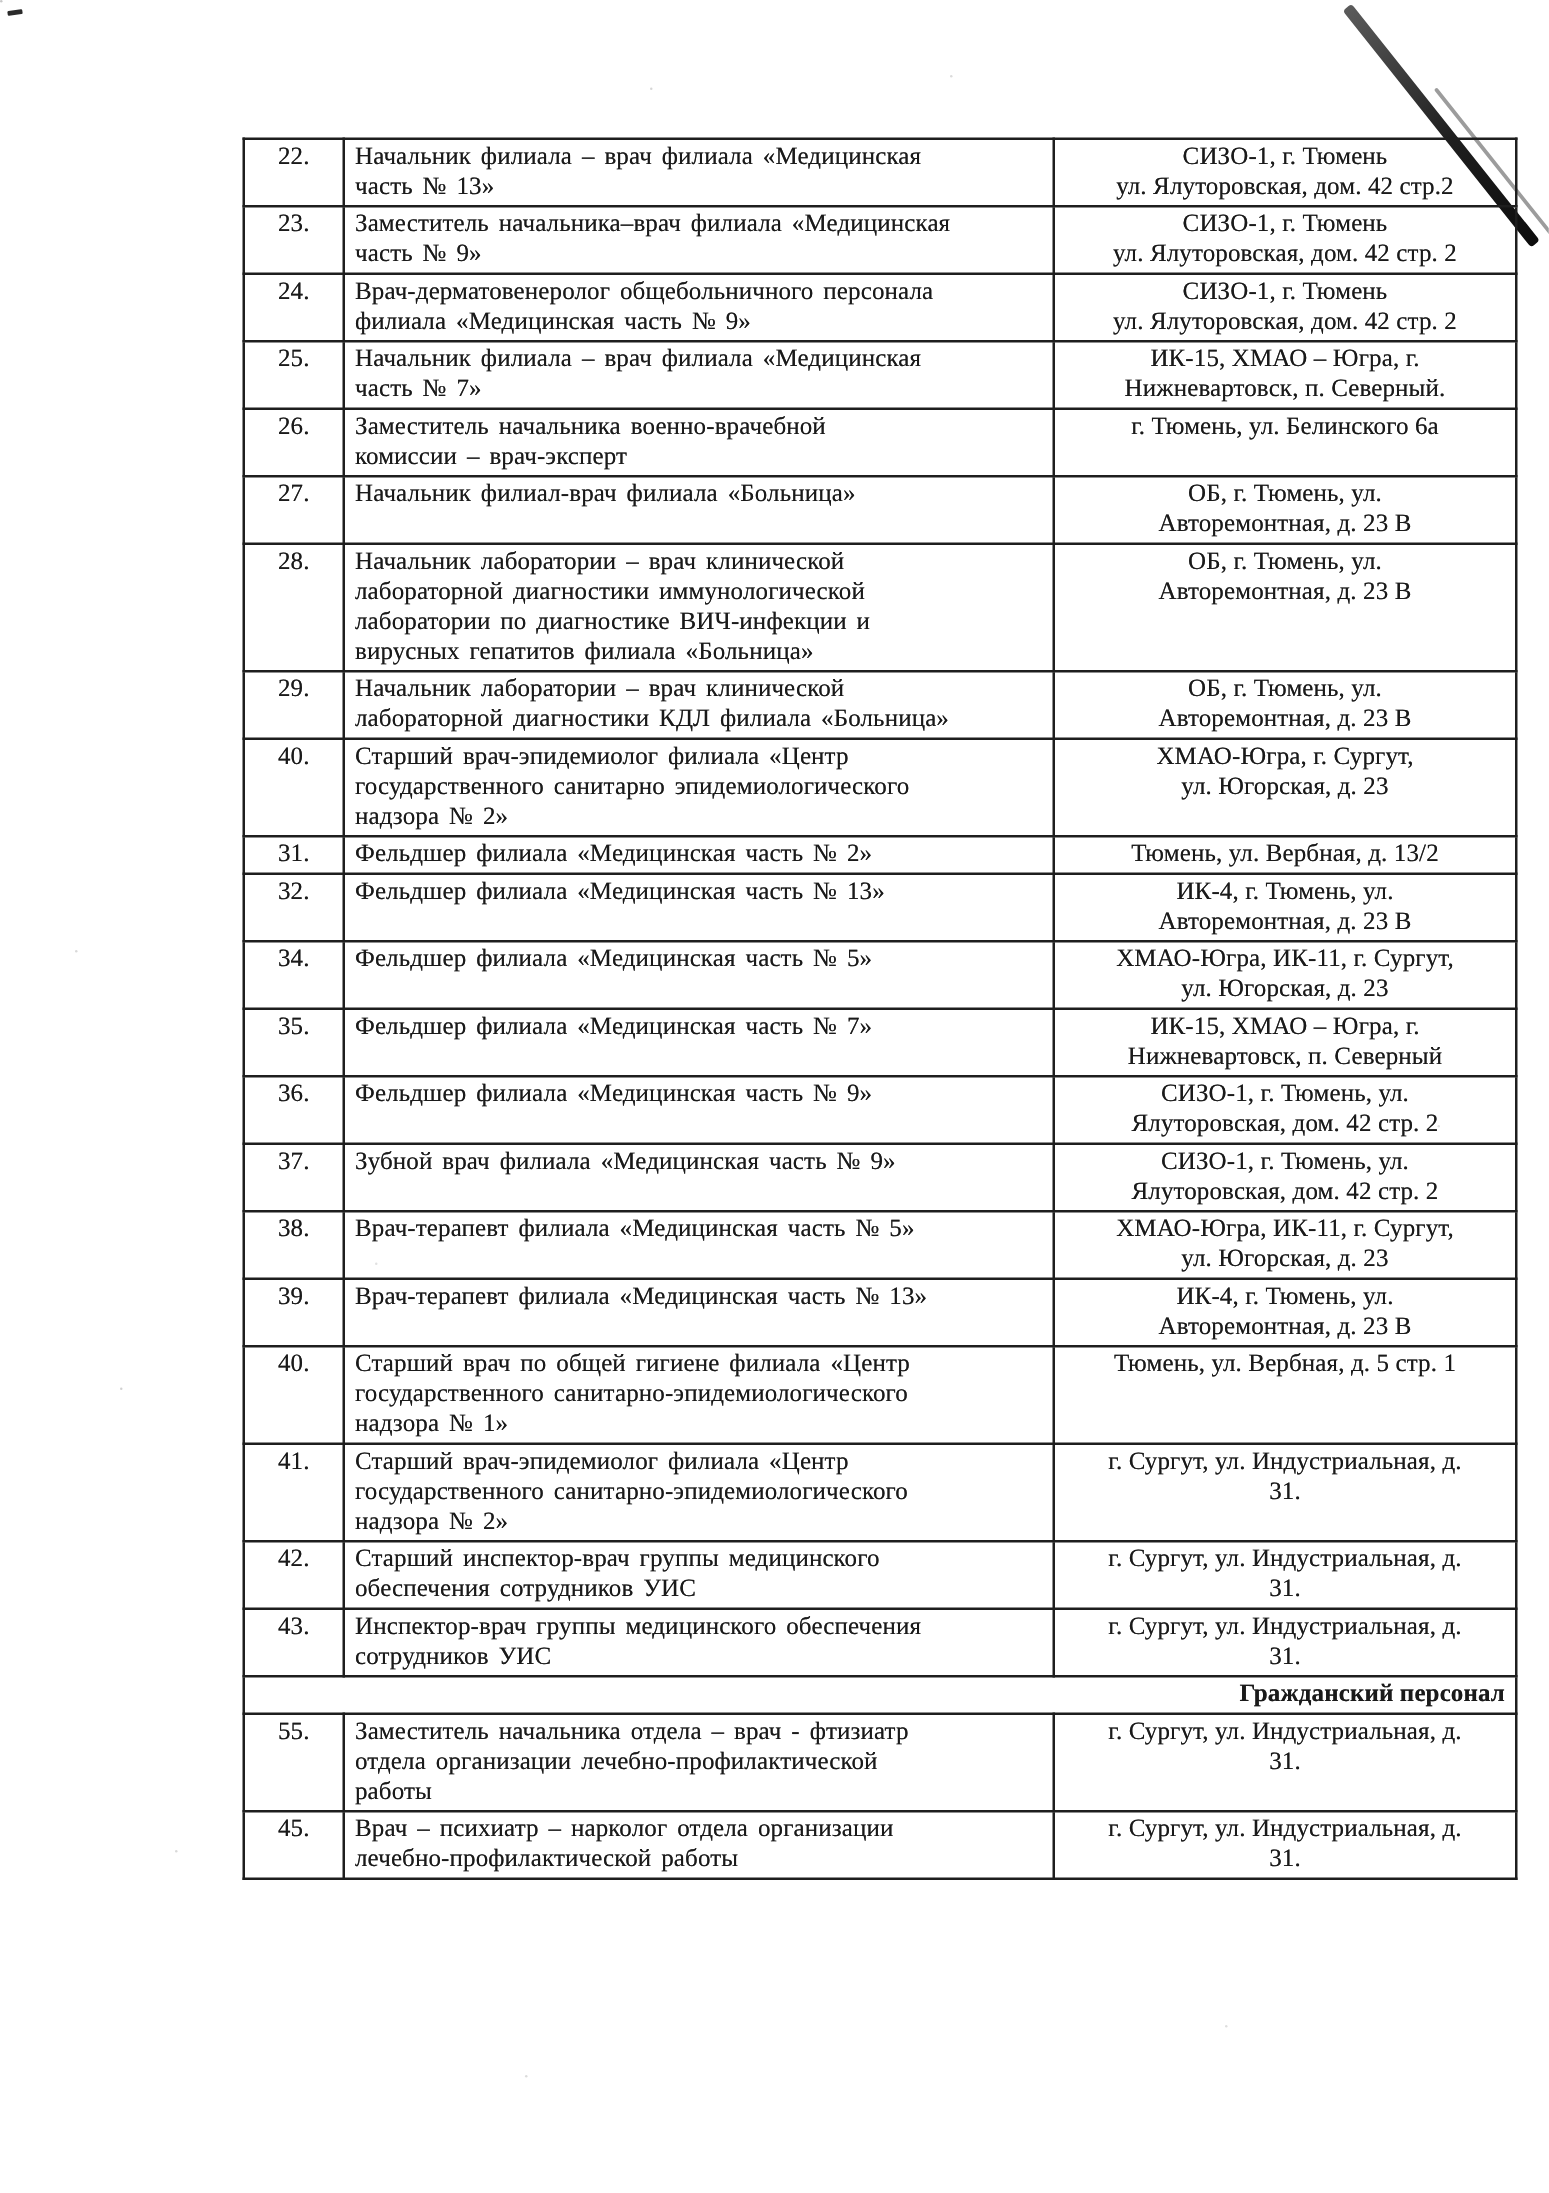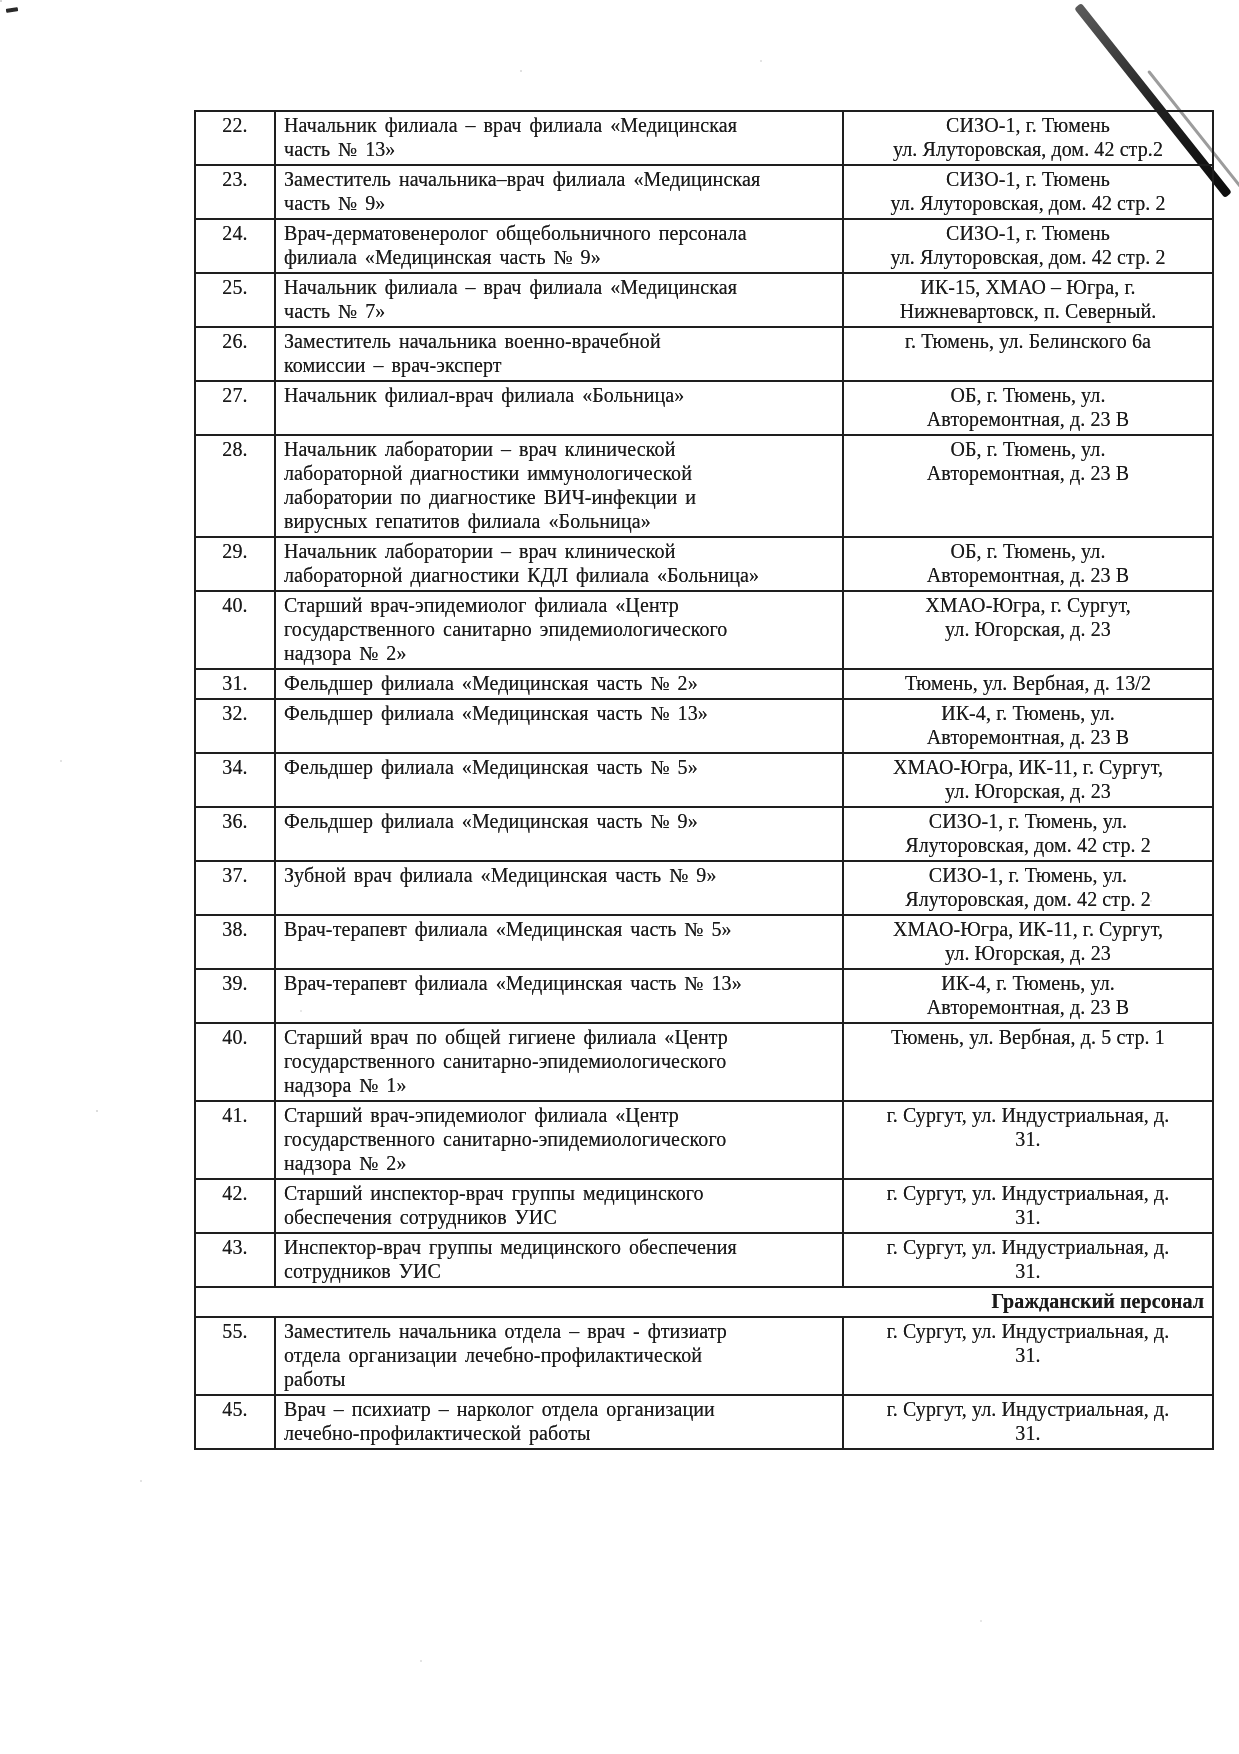--- a/index.html
+++ b/index.html
@@ -148,20 +148,26 @@
         <td class="addr-cell">ИК-4, г. Тюмень, ул.
 Авторемонтная, д. 23 В</td>
       </tr>
       <tr>
         <td class="num-cell">34.</td>
         <td class="title-cell">Фельдшер филиала «Медицинская часть № 5»</td>
         <td class="addr-cell">ХМАО-Югра, ИК-11, г. Сургут,
 ул. Югорская, д. 23</td>
       </tr>
       <tr>
+        <td class="num-cell">35.</td>
+        <td class="title-cell">Фельдшер филиала «Медицинская часть № 7»</td>
+        <td class="addr-cell">ИК-15, ХМАО – Югра, г.
+Нижневартовск, п. Северный</td>
+      </tr>
+      <tr>
         <td class="num-cell">36.</td>
         <td class="title-cell">Фельдшер филиала «Медицинская часть № 9»</td>
         <td class="addr-cell">СИЗО-1, г. Тюмень, ул.
 Ялуторовская, дом. 42 стр. 2</td>
       </tr>
       <tr>
         <td class="num-cell">37.</td>
         <td class="title-cell">Зубной врач филиала «Медицинская часть № 9»</td>
         <td class="addr-cell">СИЗО-1, г. Тюмень, ул.
 Ялуторовская, дом. 42 стр. 2</td>

